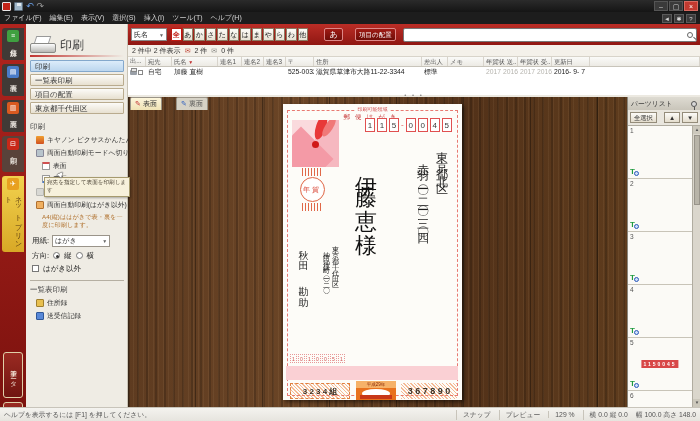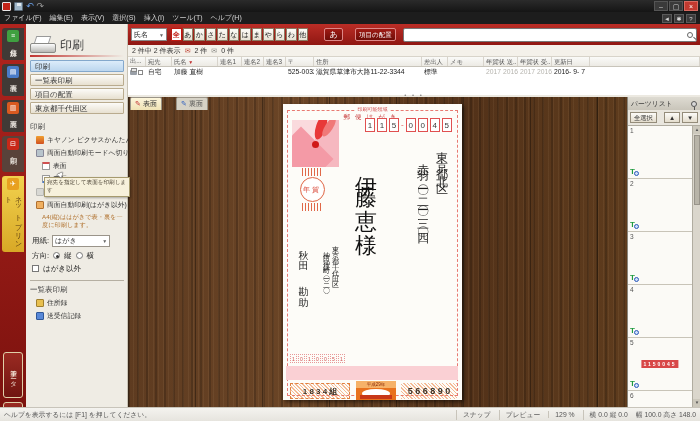--- a/index.html
+++ b/index.html
@@ -454,29 +454,29 @@
           <span class="szbox">1</span>
           <span class="szbox">0</span>
           <span class="szbox">0</span>
           <span class="szbox">5</span>
           <span class="szbox">1</span>
         </div>
 
         <div class="pinkband"></div>
 
         <div class="lotL hatch">
-          <span>1 8 3 4</span>
+          <span>3 2 3 4</span>
           <span>組</span>
         </div>
         <div class="stamp2">
           <div class="band">平成29年</div>
           <div class="wave"></div>
           <div class="base"></div>
         </div>
-        <div class="lotR hatch">5 6 6 8 9 0</div>
+        <div class="lotR hatch">3 6 7 8 9 0</div>
       </div>
 
       <div class="parts">
         <div class="parts-head">
           <span>パーツリスト</span>
           <span class="pin"></span>
         </div>
         <div class="parts-btns">
           <span class="pbtn">全選択</span>
           <span class="pbtn ar">▲</span>

